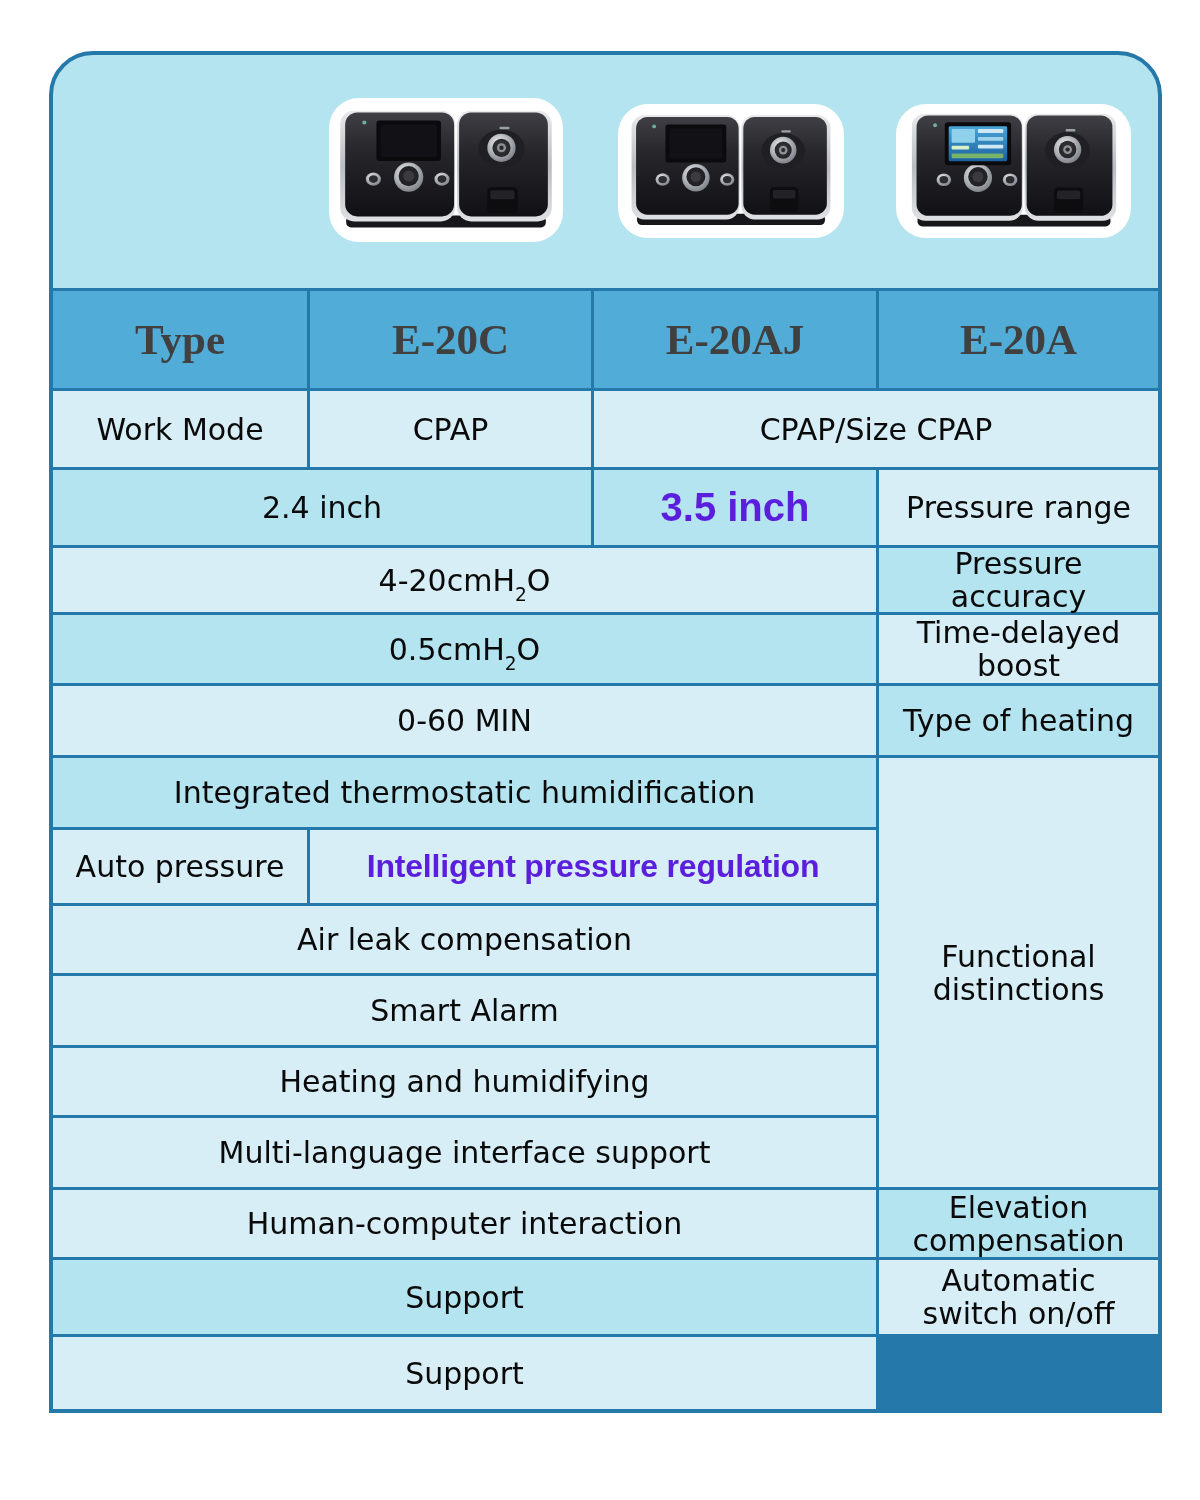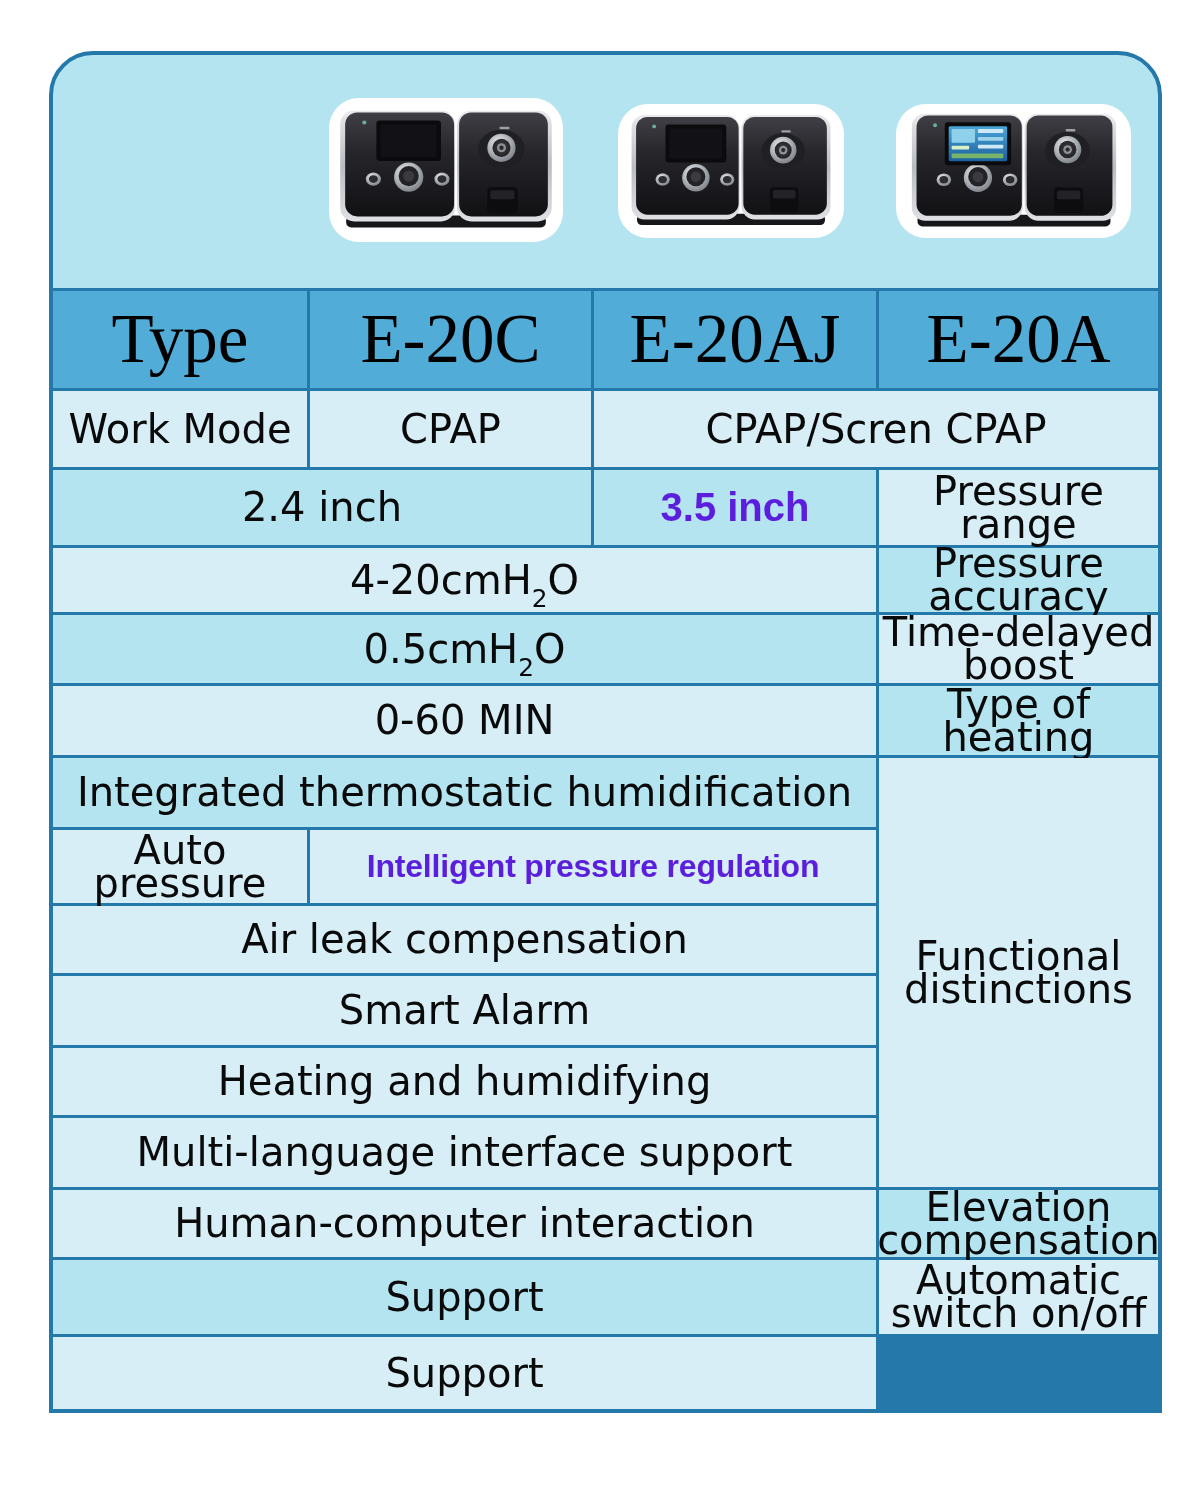--- a/index.html
+++ b/index.html
@@ -24,27 +24,27 @@
     display:grid;box-sizing:border-box;
     grid-template-columns:254px 281px 282px 279px;
     grid-template-rows:97px 76px 75px 64px 68px 69px 69px 73px 67px 69px 67px 69px 67px 74px 72px;
     gap:3px;padding-top:3px;
     background:#2478aa;
   }
   .c{
     display:flex;flex-direction:column;align-items:center;justify-content:center;
     text-align:center;background:#d7eef6;
     font-family:"DejaVu Sans","Liberation Sans",sans-serif;
-    font-size:40px;line-height:33px;letter-spacing:0px;
+    font-size:30px;line-height:33px;letter-spacing:0px;
   }
   .c.dark{background:#b3e4f0;}
   .c.hdr{
     background:#51acd7;
     font-family:"Liberation Serif",serif;
-    font-weight:normal;font-size:69px;color:#000000;letter-spacing:0px;
+    font-weight:bold;font-size:43px;color:#404040;letter-spacing:0px;
   }
   .span2{grid-column:span 2;}
   .span3{grid-column:span 3;}
   .rowspan6{grid-row:span 6;align-items:center;}
   .purple-big{
     color:#5b1edd;font-weight:bold;font-size:40px;letter-spacing:0px;
     font-family:"Liberation Sans",sans-serif;
   }
   .purple-mid{
     color:#5b1edd;font-weight:bold;font-size:32px;letter-spacing:-0.2px;white-space:nowrap;
@@ -150,21 +150,21 @@
 
   <div class="grid">
 
     <div class="c hdr">Type</div>
     <div class="c hdr">E-20C</div>
     <div class="c hdr">E-20AJ</div>
     <div class="c hdr">E-20A</div>
 
     <div class="c">Work Mode</div>
     <div class="c">CPAP</div>
-    <div class="c span2">CPAP/Scren CPAP</div>
+    <div class="c span2">CPAP/Size CPAP</div>
 
     <div class="c dark span2">2.4 inch</div>
     <div class="c dark purple-big">3.5 inch</div>
 
     <div class="c">Pressure range</div>
     <div class="c span3">
         <span><span>4-20cmH</span><sub class="u">2</sub><span>O</span></span>
       </div>
 
     <div class="c dark">

